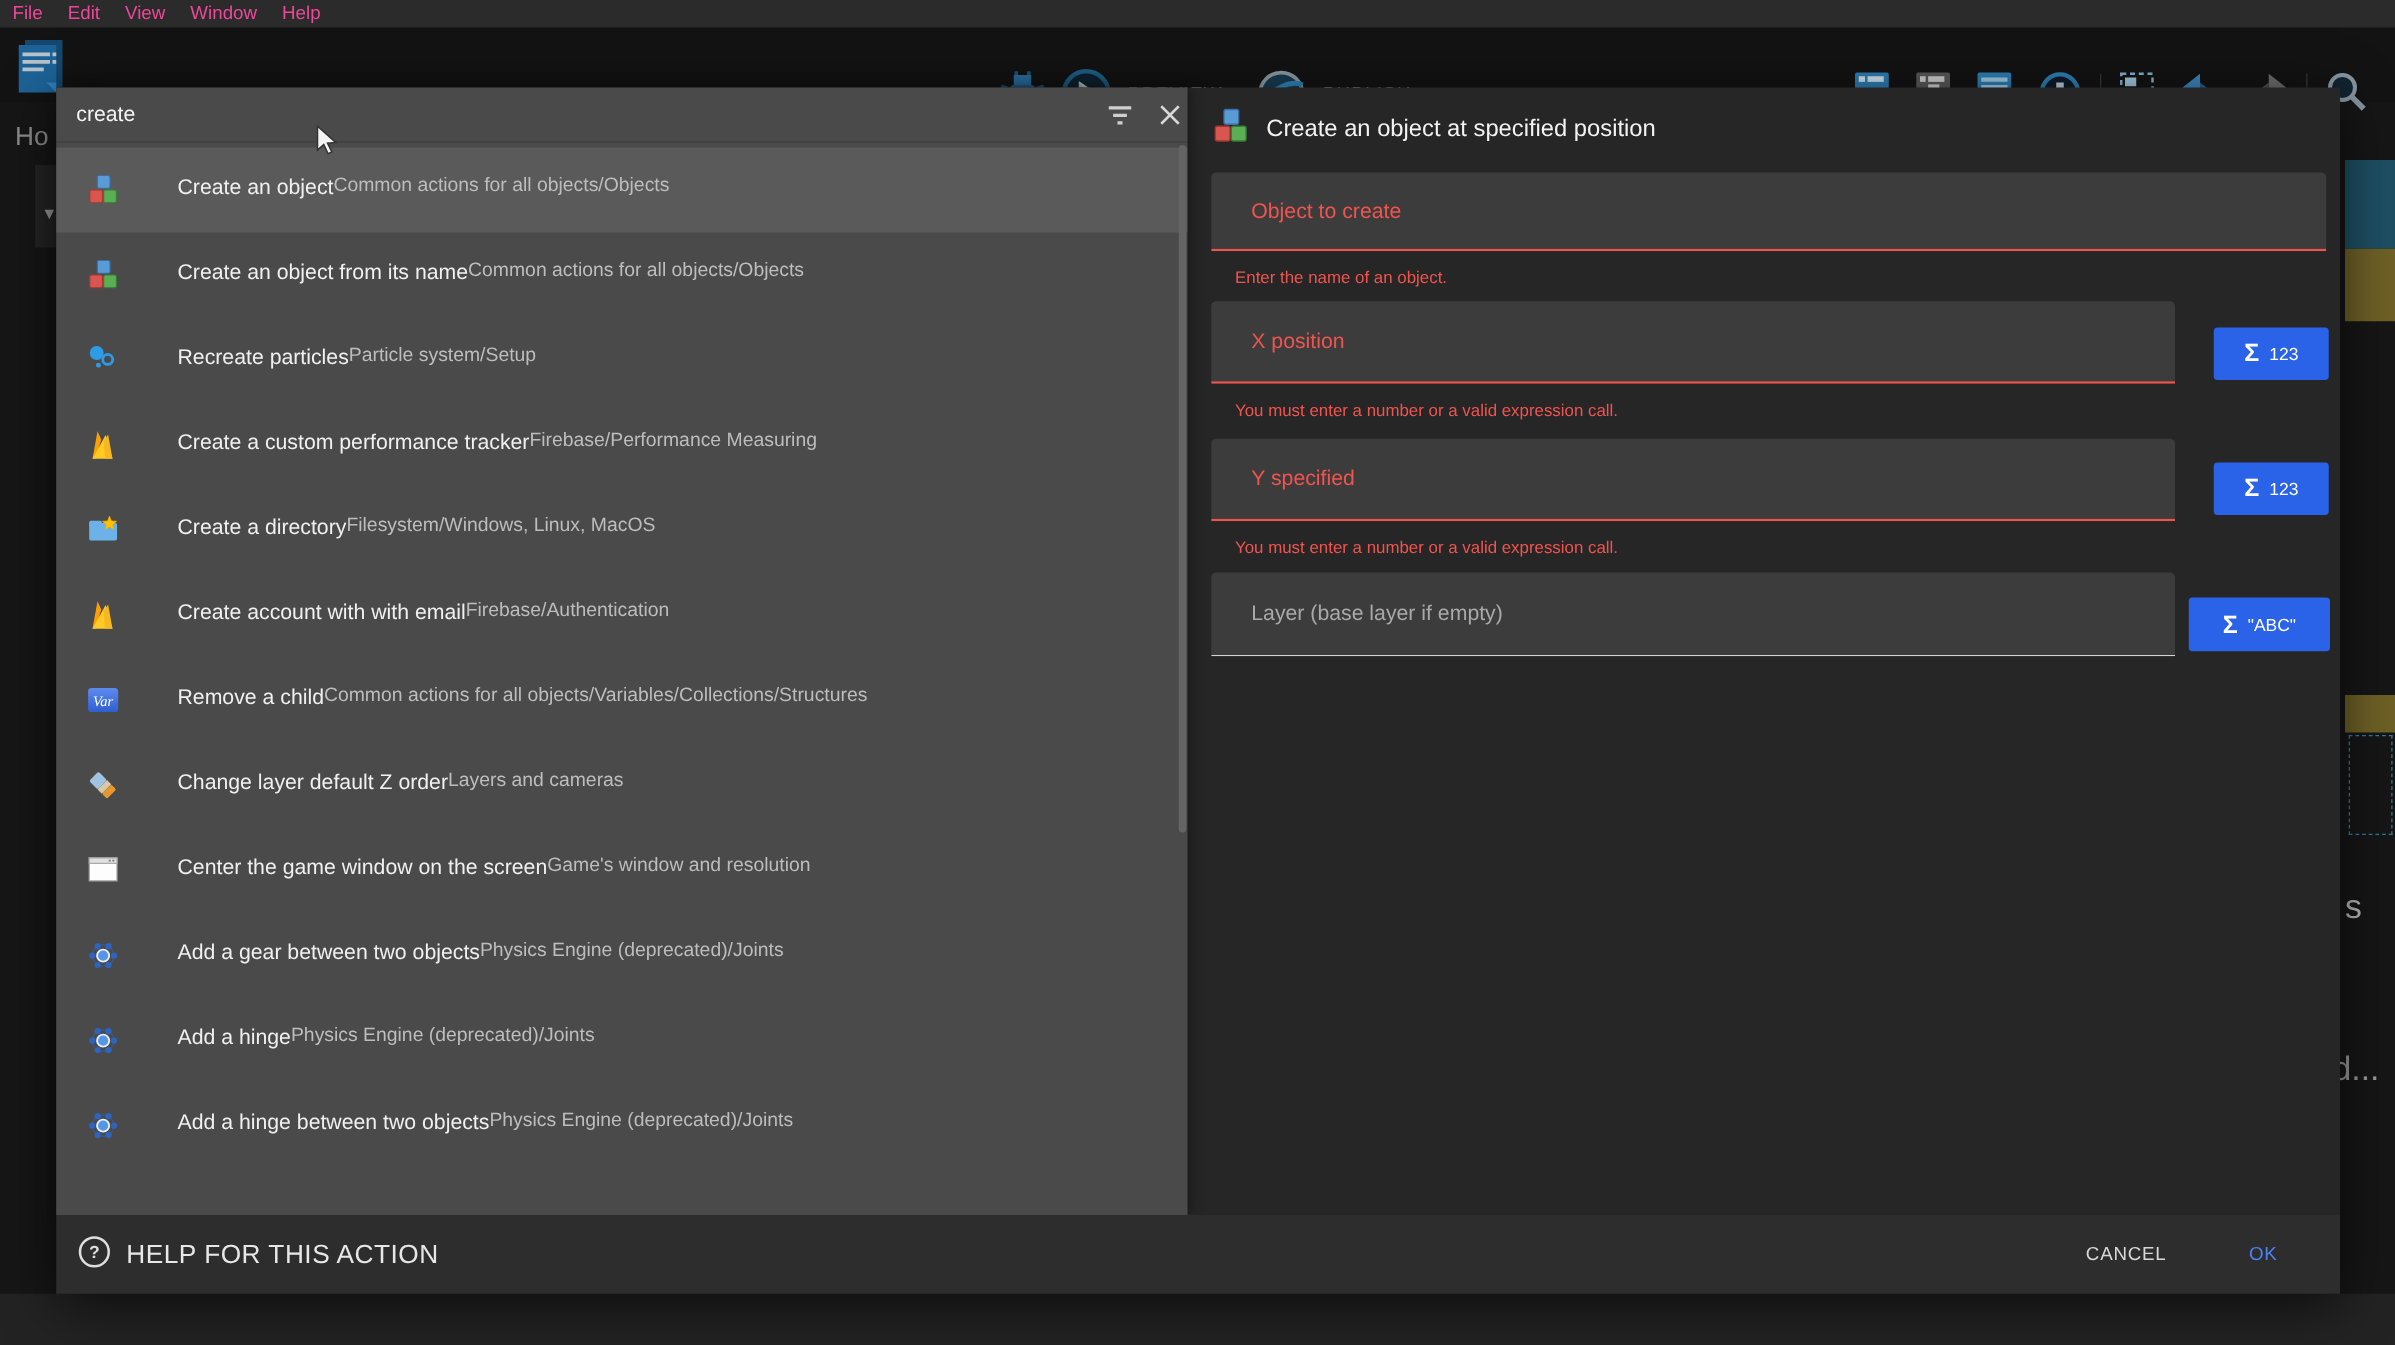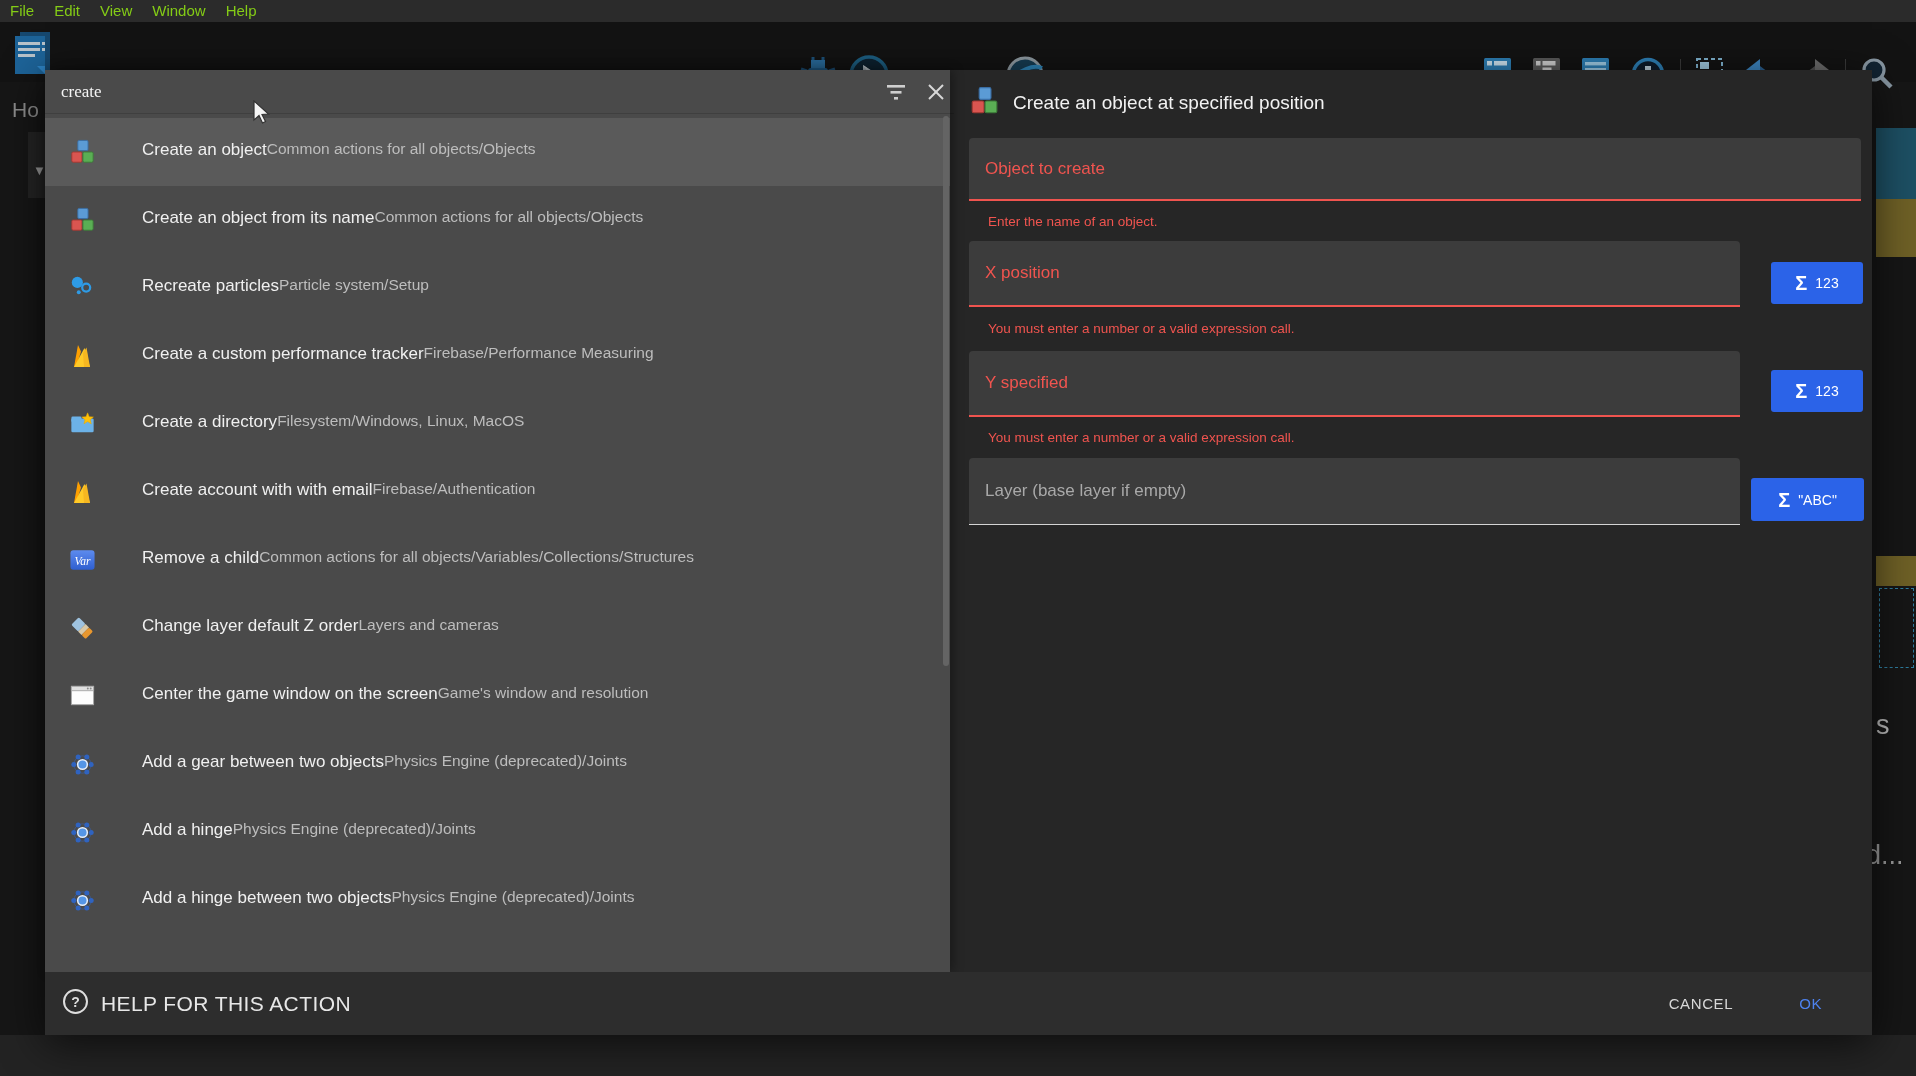--- a/index.html
+++ b/index.html
@@ -4,21 +4,21 @@
 <style>
   html,body{margin:0;padding:0;background:#161616;}
   body{position:relative;width:1916px;height:1076px;overflow:hidden;
        font-family:"Liberation Sans","DejaVu Sans",sans-serif;color:#eee;
        -webkit-font-smoothing:antialiased;}
   .abs{position:absolute;}
 
   
   .menubar{position:absolute;left:0;top:0;width:1916px;height:22px;background:#2b2b2b;
            display:flex;align-items:center;z-index:5;}
-  .menubar .mi{padding:0 10px;font-size:15px;color:#84cc16;line-height:22px;cursor:default;}
+  .menubar .mi{padding:0 10px;font-size:15px;color:#ec4899;line-height:22px;cursor:default;}
 
   
   .toolstrip{position:absolute;left:0;top:22px;width:1916px;height:60px;background:#131313;}
   .center-tools{position:absolute;left:800px;top:32px;display:flex;align-items:center;gap:12px;}
   .tool-label{font-size:15px;color:#8d979d;letter-spacing:1px;margin-right:14px;}
   .right-tools{position:absolute;left:1482px;top:33px;display:flex;align-items:center;gap:13px;}
   .rt-sep{width:1px;height:30px;background:#3a3a3a;}
   .ticon{display:inline-flex;align-items:center;justify-content:center;}
 
   
@@ -35,37 +35,37 @@
   .bottomstrip{left:0;top:1035px;width:1916px;height:41px;background:#232323;}
 
   
   .dialog{position:absolute;left:45px;top:70px;width:1827px;height:965px;
           box-shadow:0 8px 40px rgba(0,0,0,.65);}
   .panel-right{position:absolute;left:0;top:0;width:1827px;height:902px;background:#262626;}
   .dlg-header{position:absolute;left:924px;top:16px;display:flex;align-items:center;gap:14px;text-align:center;}
   .dlg-title{font-size:19px;color:#f2f2f2;}
 
   .field{position:absolute;background:#3c3c3c;border-radius:4px 4px 0 0;}
-  .field .ph{position:absolute;left:16px;top:50%;transform:translateY(-50%);font-size:17px;}
+  .field .ph{position:absolute;left:32px;top:50%;transform:translateY(-50%);font-size:17px;}
   .field.err{border-bottom:2px solid #f0544f;}
   .field.err .ph{color:#f0544f;}
   .field.norm{border-bottom:1px solid #d4d4d4;}
   .field.norm .ph{color:#a9a9a9;}
   .helper{position:absolute;font-size:13.5px;color:#f0544f;}
   .expr{position:absolute;background:#2b63e8;border:none;border-radius:3px;color:#fff;
         display:flex;align-items:center;justify-content:center;gap:8px;cursor:pointer;
         font-family:inherit;}
   .expr .sig{font-size:20px;font-weight:bold;line-height:1;}
   .expr .bl{font-size:14px;}
 
   
   .panel-left{position:absolute;left:0;top:0;width:905px;height:902px;background:#4a4a4a;
               box-shadow:3px 0 10px rgba(0,0,0,.35);}
   .search-header{position:absolute;left:0;top:0;width:909px;height:43px;
-                 border-bottom:1px solid rgba(0,0,0,.15);display:flex;align-items:center;font-family:Liberation Serif, serif;}
+                 border-bottom:1px solid rgba(0,0,0,.15);display:flex;align-items:center;}
   .query{position:absolute;left:16px;font-size:17px;color:#f5f5f5;}
   .hbtn{position:absolute;top:9px;width:26px;height:26px;display:flex;align-items:center;
         justify-content:center;cursor:pointer;background:none;border:none;padding:0;}
   .hbtn.filter{left:838px;}
   .hbtn.close{left:878px;}
   .list{position:absolute;left:0;top:44px;width:905px;height:858px;overflow:hidden;padding-top:4px;box-sizing:border-box;}
   .item{height:68px;display:flex;align-items:center;padding-left:23px;cursor:pointer;}
   .item.selected{background:#5a5a5a;}
   .licon{width:28px;height:28px;margin-right:46px;flex:0 0 28px;display:flex;align-items:center;justify-content:center;}
   .ltext{display:flex;flex-direction:row;}

